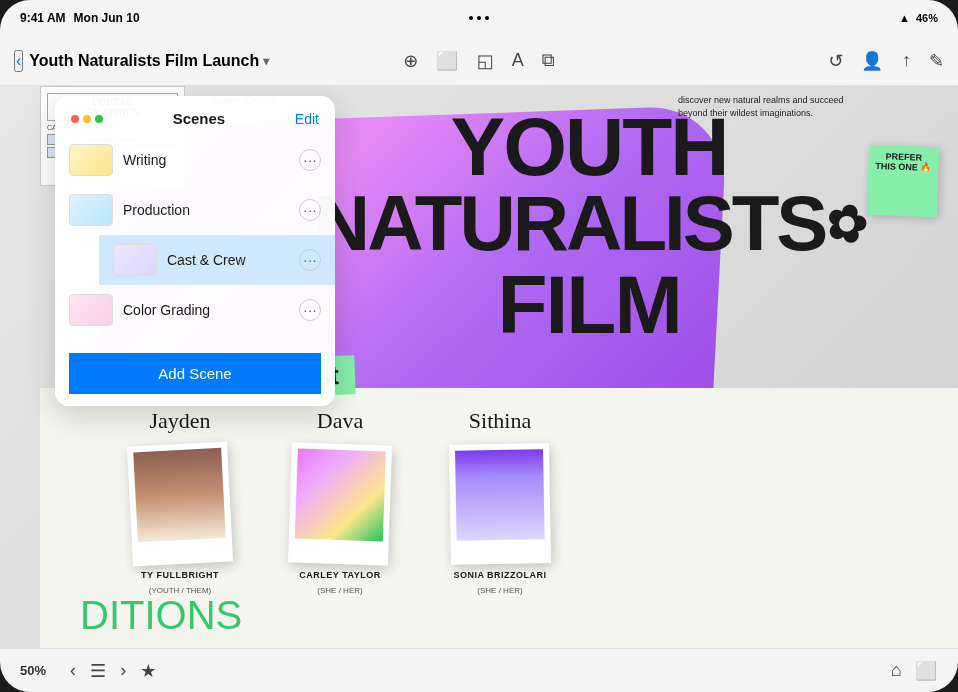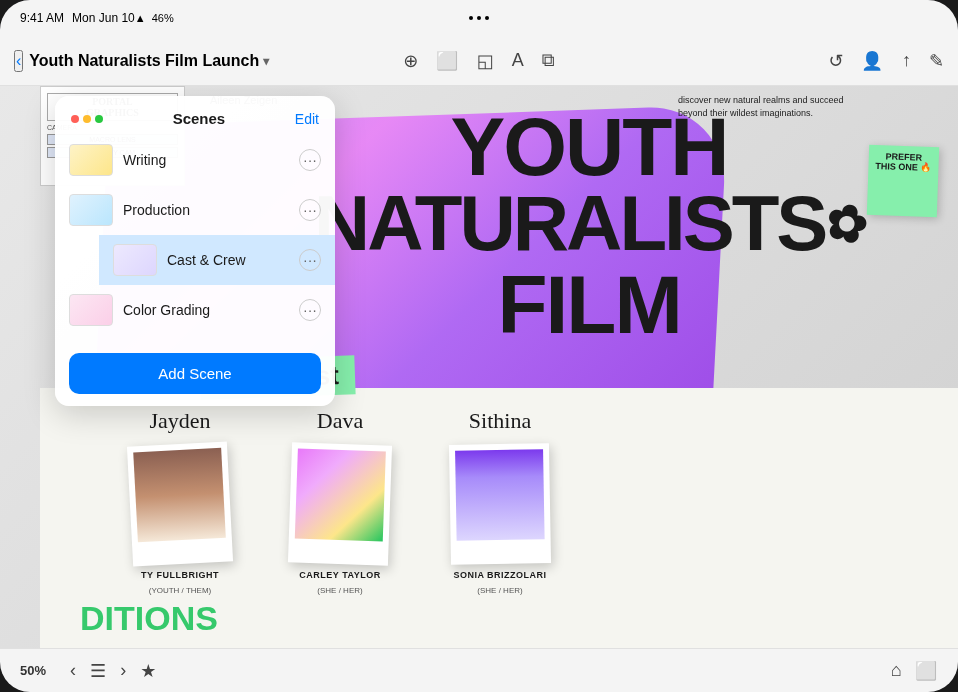--- a/index.html
+++ b/index.html
@@ -21,23 +21,24 @@
       overflow: hidden;
       position: relative;
     }
 
     
     .status-bar {
       height: 36px;
       background: rgba(255,255,255,0.95);
       display: flex;
       align-items: center;
+      justify-content: space-between;
       padding: 0 20px;
       font-size: 12px;
-      font-weight: 400;
+      font-weight: 700;
       color: #000;
       position: relative;
       z-index: 100;
     }
     .status-left { display: flex; align-items: center; gap: 8px; }
     .status-center { position: absolute; left: 50%; transform: translateX(-50%); display: flex; gap: 4px; }
     .status-dot { width: 4px; height: 4px; background: #000; border-radius: 50%; }
     .status-right { display: flex; align-items: center; gap: 6px; font-size: 11px; }
 
     
@@ -366,21 +367,21 @@
       justify-content: center;
       font-size: 14px;
       color: #666;
       cursor: pointer;
     }
     .add-scene-btn {
       margin: 10px 14px 12px 14px;
       background: #007AFF;
       color: white;
       border: none;
-      border-radius: 10px;
+      border-radius: 0;
       padding: 12px;
       font-size: 15px;
       font-weight: 500;
       cursor: pointer;
       text-align: center;
     }
 
     
     .photo-ty { background: linear-gradient(180deg, #8b6052 0%, #c49070 50%, #f5e8d8 100%); }
     .photo-carley { background: linear-gradient(135deg, #e879f9 0%, #f0abfc 30%, #fde68a 70%, #22c55e 100%); }
@@ -490,21 +491,21 @@
             <div class="polaroid" style="transform: rotate(-1deg);">
               <div class="polaroid-photo photo-sonia"></div>
             </div>
             <div class="cast-name">SONIA BRIZZOLARI</div>
             <div class="cast-pronoun">(SHE / HER)</div>
           </div>
 
         </div>
       </div>
 
-      <div style="position:absolute; bottom:10px; left:80px; font-family:'Arial Black',sans-serif; font-size:34px; font-weight:700; color:#22c55e; z-index:6; opacity:0.9;">DITIONS</div>
+      <div style="position:absolute; bottom:10px; left:80px; font-family:'Arial Black',sans-serif; font-size:40px; font-weight:400; color:#22c55e; z-index:6; opacity:0.9;">DITIONS</div>
 
     </div>
 
     <div class="scenes-panel" style="top: 10px; left: 55px;">
       <div class="scenes-header">
         <div class="scenes-dots">
           <div class="scenes-dot" style="background:#ff5f57;"></div>
           <div class="scenes-dot" style="background:#febc2e;"></div>
           <div class="scenes-dot" style="background:#28c840;"></div>
         </div>

